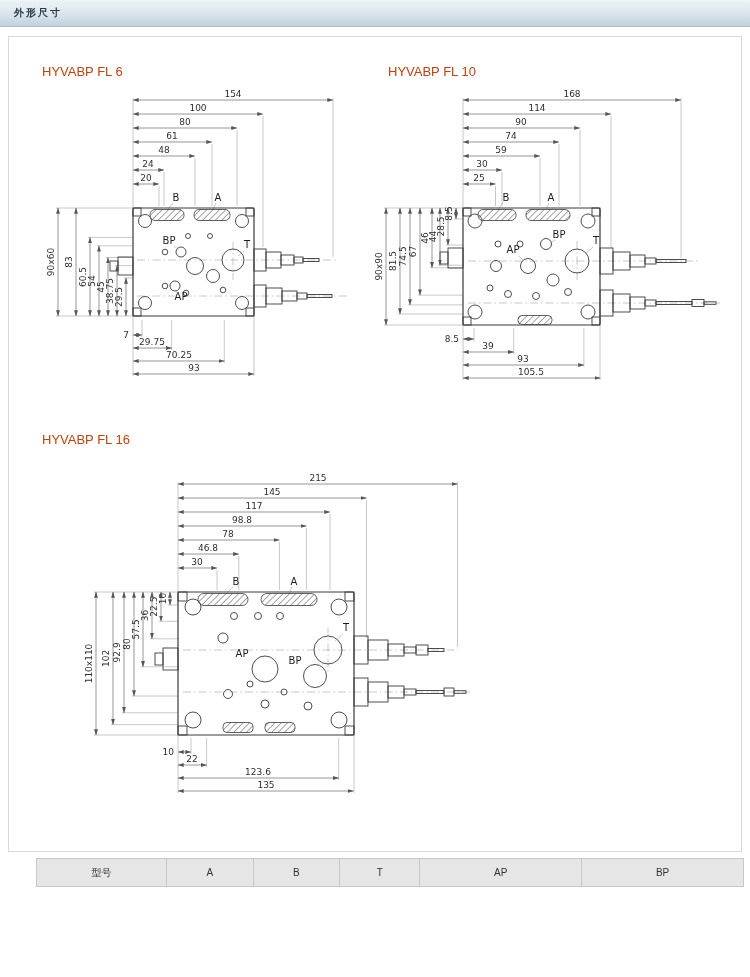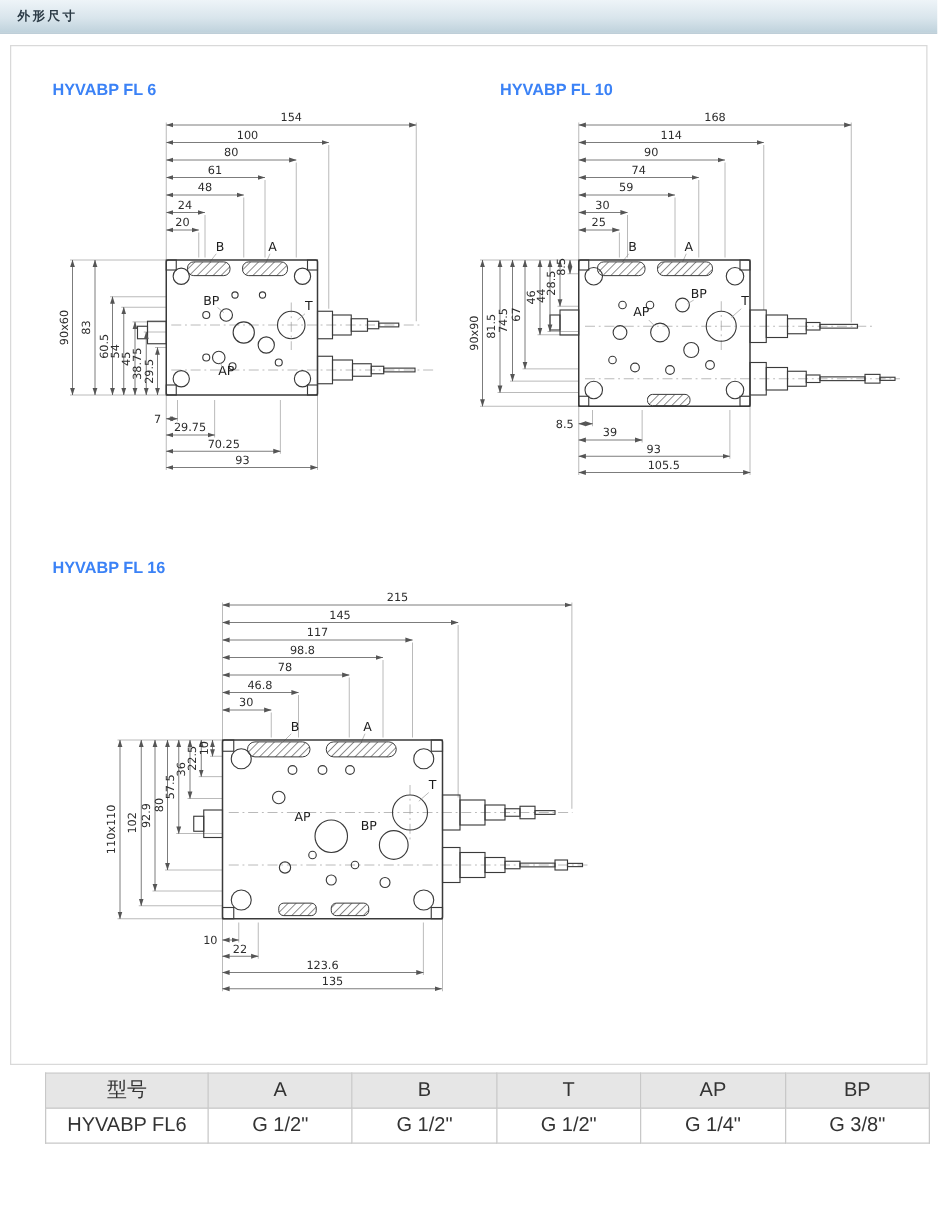--- a/index.html
+++ b/index.html
@@ -3,48 +3,48 @@
 <meta charset="utf-8">
 <style>
   *{margin:0;padding:0;box-sizing:border-box}
   html,body{width:750px;height:977px}
   body{position:relative;background:#fff;font-family:"Liberation Sans","DejaVu Sans",sans-serif;overflow:hidden}
   .topbar{position:absolute;left:0;top:0;width:750px;height:27px;
     background:linear-gradient(#eef4f8 0%,#d9e5ec 55%,#bfd2dc 100%);
     border-bottom:1px solid #a9bfcb;display:flex;align-items:center}
   .topbar span{font-size:10px;font-weight:bold;color:#2b3a45;padding-left:14px;letter-spacing:2px}
   .frame{position:absolute;left:8px;top:36px;width:734px;height:816px;border:1px solid #d9d9d9;background:#fff}
-  .dtitle{position:absolute;font-size:13px;font-weight:bold;color:#3b82f6}
+  .dtitle{position:absolute;font-size:13px;font-weight:normal;color:#c2410c}
   svg.dwg{position:absolute}
   svg text{font-family:"DejaVu Sans",sans-serif;font-size:9px;fill:#2e2e2e}
   svg text.pl{font-size:10px;fill:#1d1d1d}
   .b{stroke:#3a3a3a;stroke-width:1.2;fill:none}
   .m{stroke:#3a3a3a;stroke-width:0.9;fill:none}
   .d{stroke:#9a9a9a;stroke-width:0.55;fill:none}
   .dl{stroke:#5e5e5e;stroke-width:0.65;fill:none}
   .cl{stroke:#9a9a9a;stroke-width:0.55;fill:none;stroke-dasharray:8 3 1.5 3}
   .h{stroke:#3a3a3a;stroke-width:0.8}
   table.spec{position:absolute;left:36px;top:858px;width:708px;border-collapse:collapse;
-    font-size:16px;color:#333;text-align:center;background:#fff}
+    font-size:10px;color:#333;text-align:center;background:#fff}
   .spec th,.spec td{border:1px solid #c8c8c8;height:28px;font-weight:normal}
   .spec thead tr{background:#e6e6e6}
   .spec tbody tr:nth-child(2){background:#e9eef4}
   .spec td:first-child,.spec th:first-child{width:130px}
 </style>
 </head>
 <body>
 
 <div class="topbar">
   <span>外形尺寸</span>
 </div>
 <div class="frame"></div>
 
 <div class="dtitle" style="left:42px;top:64px">HYVABP FL 6</div>
-<div class="dtitle" style="left:400px;top:64px">HYVABP FL 10</div>
-<div class="dtitle" style="left:42px;top:446px">HYVABP FL 16</div>
+<div class="dtitle" style="left:388px;top:64px">HYVABP FL 10</div>
+<div class="dtitle" style="left:42px;top:432px">HYVABP FL 16</div>
 
 <svg class="dwg" style="left:18px;top:86px" width="350" height="300" viewBox="0 0 350 300">
   <defs>
     <marker id="ma" viewBox="0 0 10 10" refX="9.5" refY="5" markerWidth="6" markerHeight="6" orient="auto-start-reverse" markerUnits="userSpaceOnUse">
       <path d="M0,1.8 L10,5 L0,8.2 Z" fill="#555"></path>
     </marker>
     <pattern id="hp" width="4.5" height="4.5" patternUnits="userSpaceOnUse" patternTransform="rotate(45)">
       <rect width="4.5" height="4.5" fill="#fff"></rect>
       <line x1="0" y1="0" x2="0" y2="4.5" stroke="#4a4a4a" stroke-width="1"></line>
     </pattern>
@@ -456,22 +456,14 @@
     <tr>
       <th>型号</th>
       <th>A</th>
       <th>B</th>
       <th>T</th>
       <th>AP</th>
       <th>BP</th>
     </tr>
   </thead>
   <tbody>
-    <tr>
-      <td>HYVABP FL6</td>
-      <td>G 1/2"</td>
-      <td>G 1/2"</td>
-      <td>G 1/2"</td>
-      <td>G 1/4"</td>
-      <td>G 3/8"</td>
-    </tr>
   </tbody>
 </table>
 
 </body></html>

